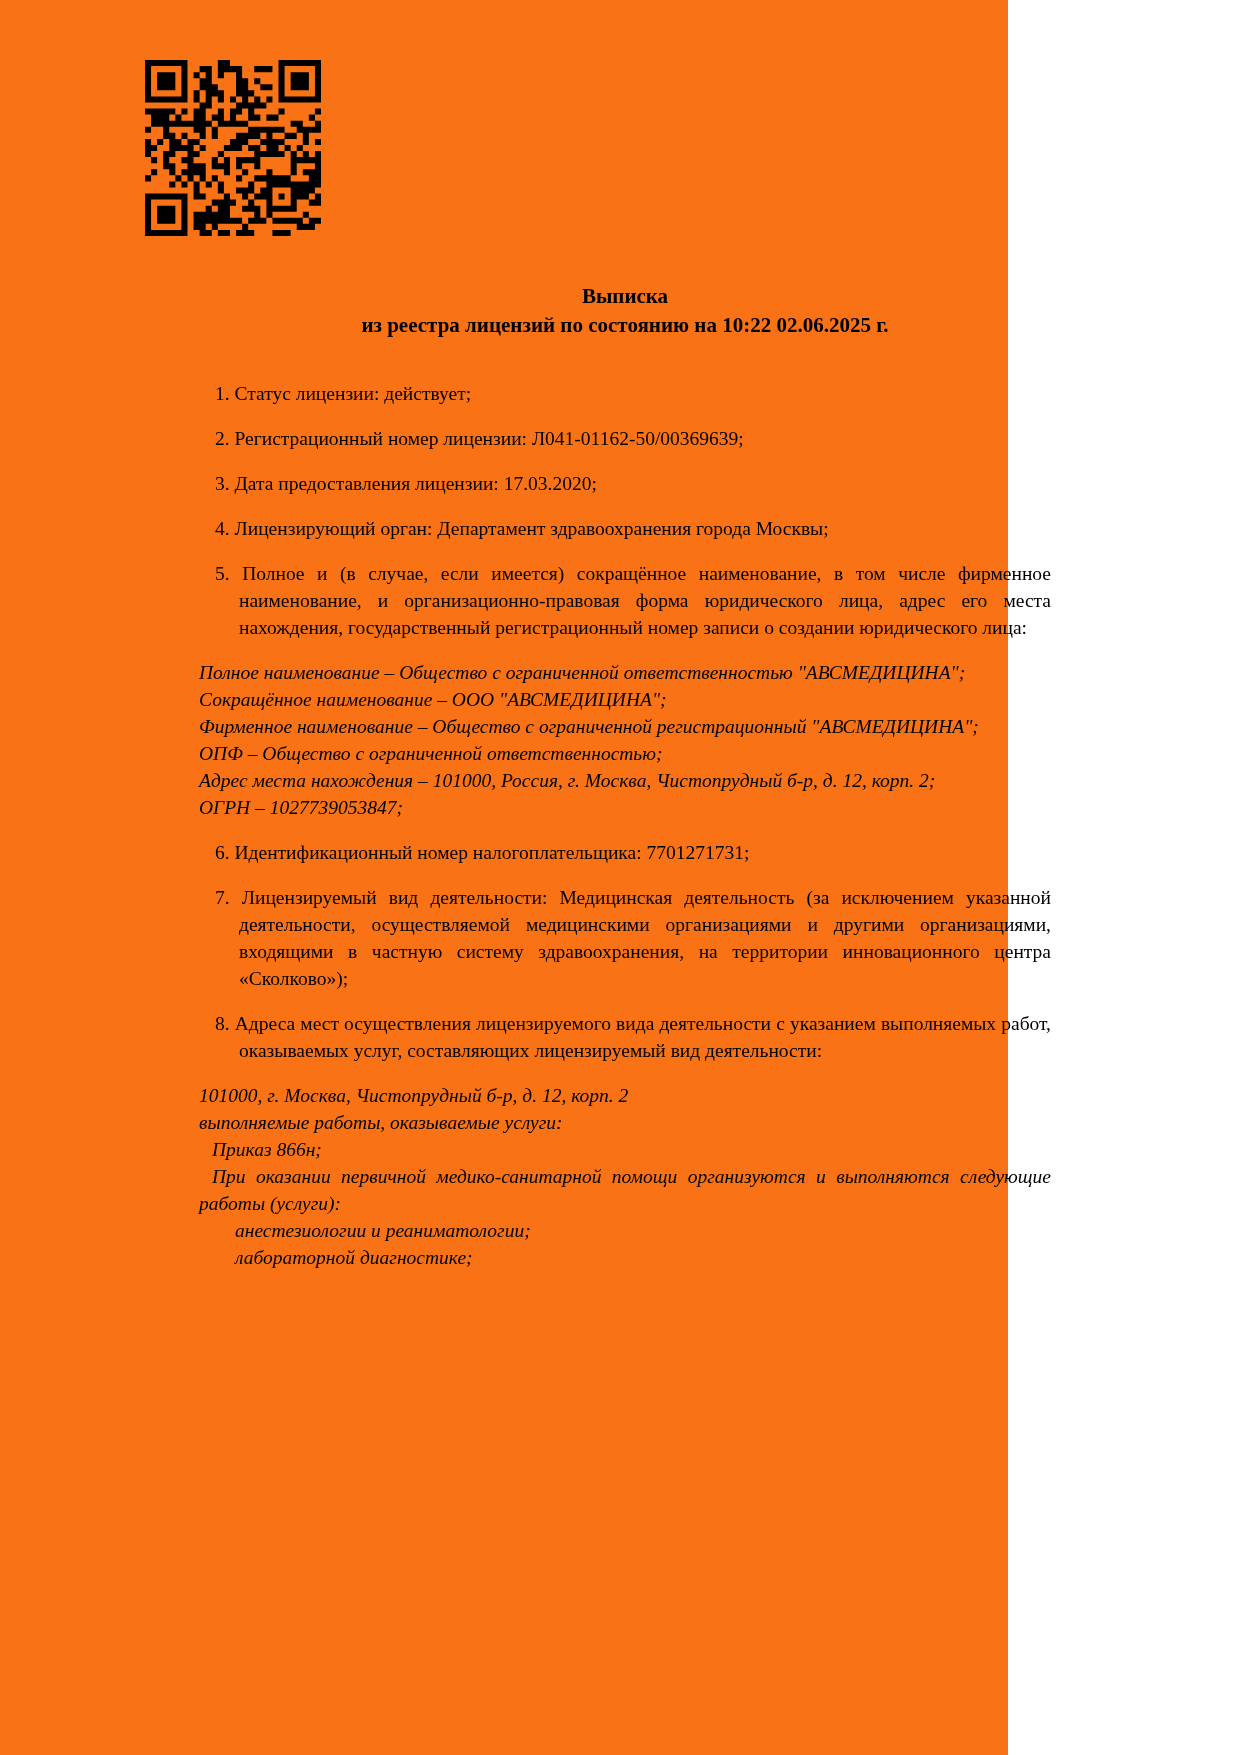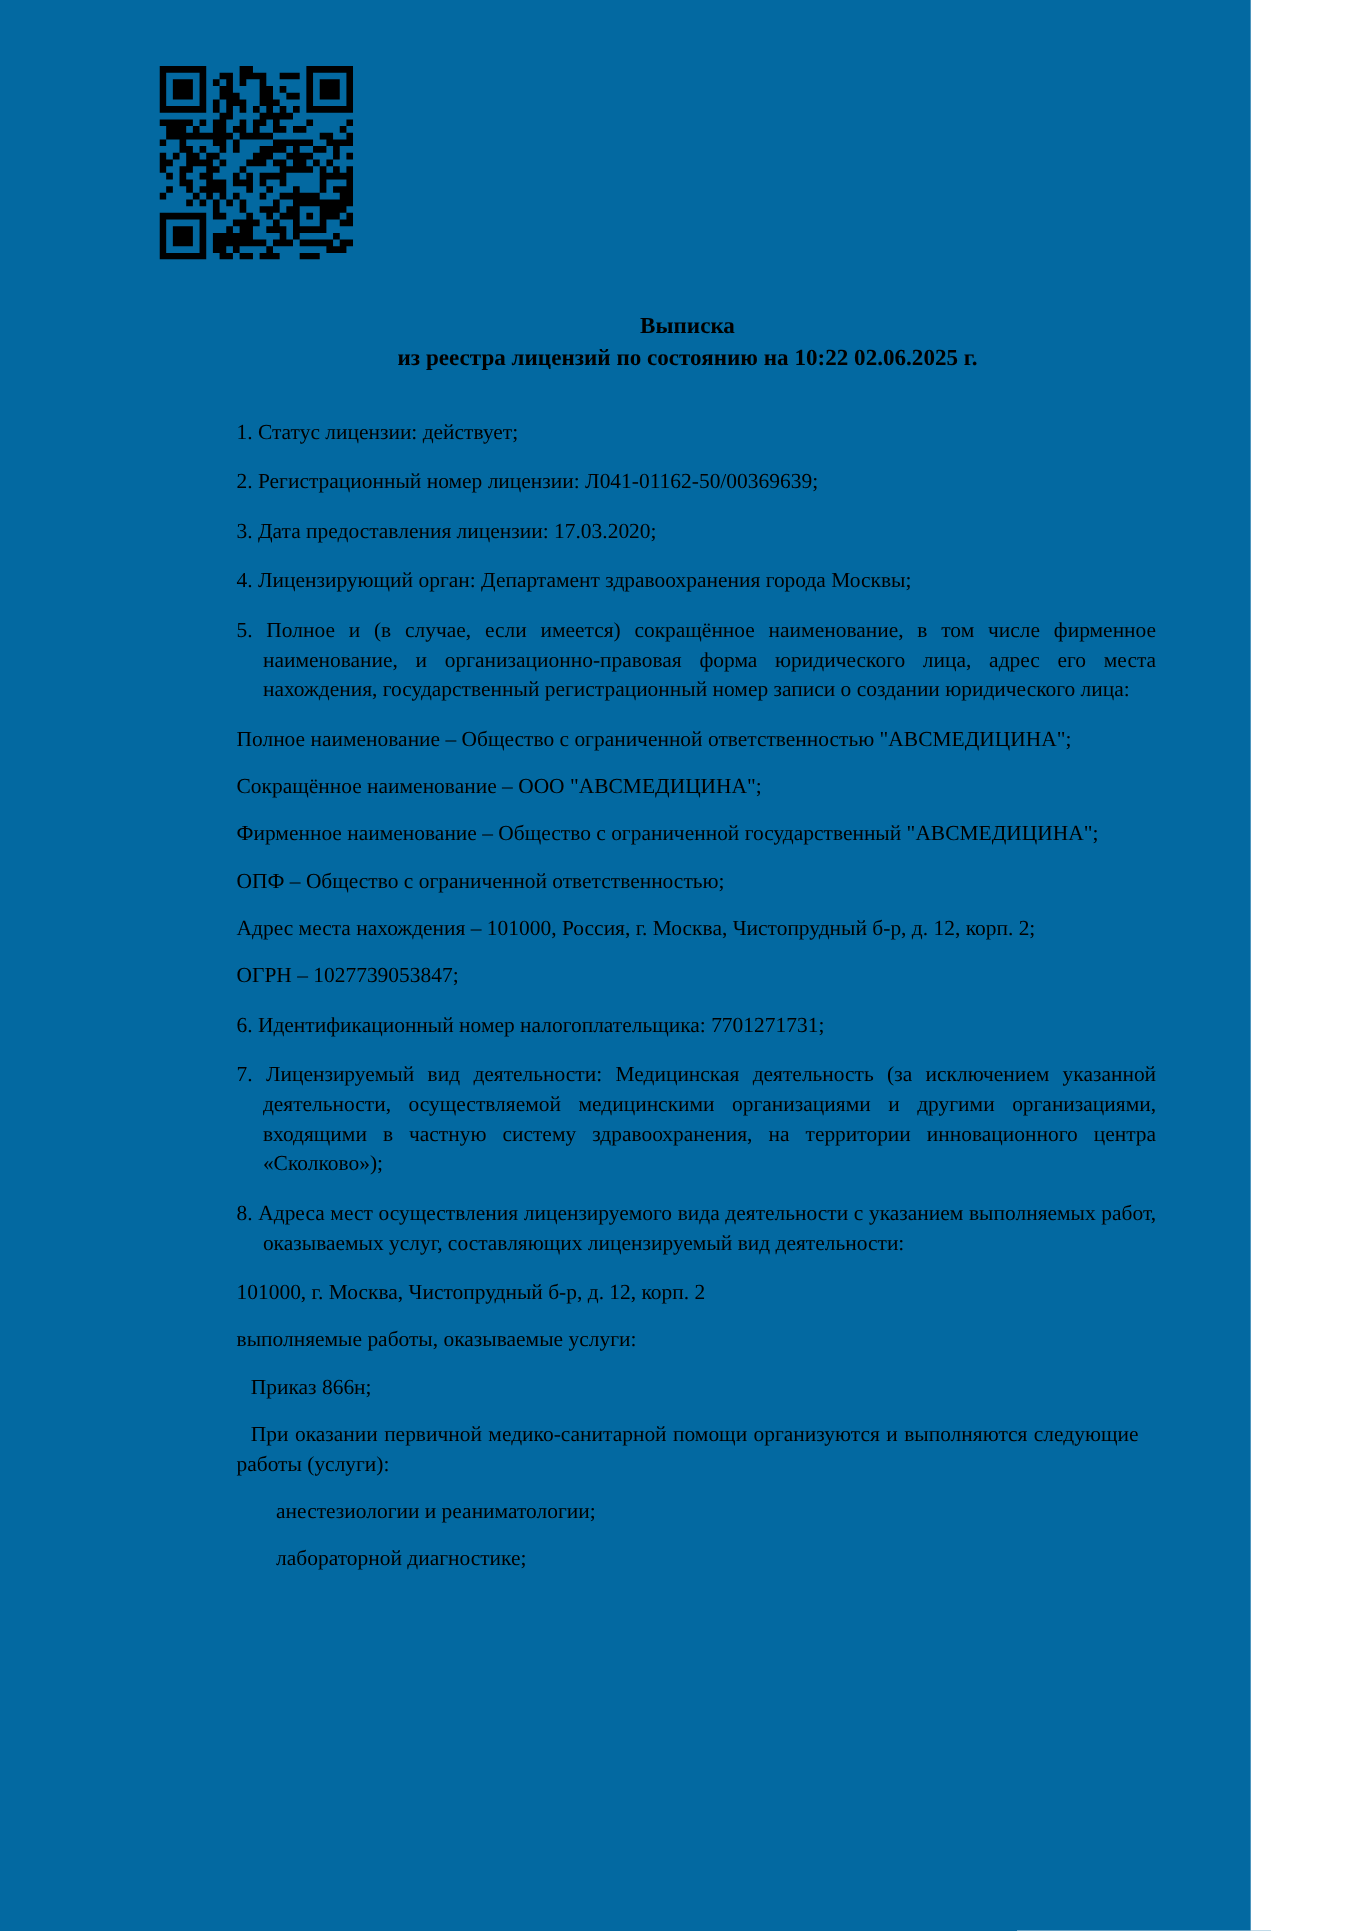--- a/index.html
+++ b/index.html
@@ -10,23 +10,23 @@
   body {
     width: 1241px;
     height: 1755px;
     position: relative;
     font-family: "Liberation Serif", serif;
     color: #000000;
     overflow: hidden;
   }
   .page {
     position: relative;
-    width: 1137px;
+    width: 1008px;
     height: 1755px;
-    background: #0369a1;
+    background: #f97316;
   }
   .qr {
     position: absolute;
     left: 145px;
     top: 60px;
     width: 176px;
     height: 176px;
   }
   .qr svg { display: block; width: 176px; height: 176px; }
   .content {
@@ -49,21 +49,21 @@
     font-size: 19.5px;
     line-height: 27px;
     margin: 0 0 18px 16px;
   }
   p.hang {
     padding-left: 24px;
     text-indent: -24px;
     text-align: justify;
   }
   .block { margin: 0 0 18px 0; }
-  .block p { margin: 16px; }
+  .block p { margin: 0; font-style: italic; }
   .just { text-align: justify; }
   .ind1 { text-indent: 13px; }
   .ind2 { text-indent: 23px; }
   .ind3 { text-indent: 36px; }
 </style>
 </head>
 <body>
 
 <div class="page">
 
@@ -82,21 +82,21 @@
 
       <p>1. Статус лицензии: действует;</p>
       <p>2. Регистрационный номер лицензии: Л041-01162-50/00369639;</p>
       <p>3. Дата предоставления лицензии: 17.03.2020;</p>
       <p>4. Лицензирующий орган: Департамент здравоохранения города Москвы;</p>
       <p class="hang">5. Полное и (в случае, если имеется) сокращённое наименование, в том числе фирменное наименование, и организационно-правовая форма юридического лица, адрес его места нахождения, государственный регистрационный номер записи о создании юридического лица:</p>
 
       <div class="block">
         <p>Полное наименование – Общество с ограниченной ответственностью "АВСМЕДИЦИНА";</p>
         <p>Сокращённое наименование – ООО "АВСМЕДИЦИНА";</p>
-        <p>Фирменное наименование – Общество с ограниченной государственный "АВСМЕДИЦИНА";</p>
+        <p>Фирменное наименование – Общество с ограниченной регистрационный "АВСМЕДИЦИНА";</p>
         <p>ОПФ – Общество с ограниченной ответственностью;</p>
         <p>Адрес места нахождения – 101000, Россия, г. Москва, Чистопрудный б-р, д. 12, корп. 2;</p>
         <p>ОГРН – 1027739053847;</p>
       </div>
 
       <p>6. Идентификационный номер налогоплательщика: 7701271731;</p>
       <p class="hang">7. Лицензируемый вид деятельности: Медицинская деятельность (за исключением указанной деятельности, осуществляемой медицинскими организациями и другими организациями, входящими в частную систему здравоохранения, на территории инновационного центра «Сколково»);</p>
       <p class="hang">8. Адреса мест осуществления лицензируемого вида деятельности с указанием выполняемых работ, оказываемых услуг, составляющих лицензируемый вид деятельности:</p>
 
       <div class="block">

